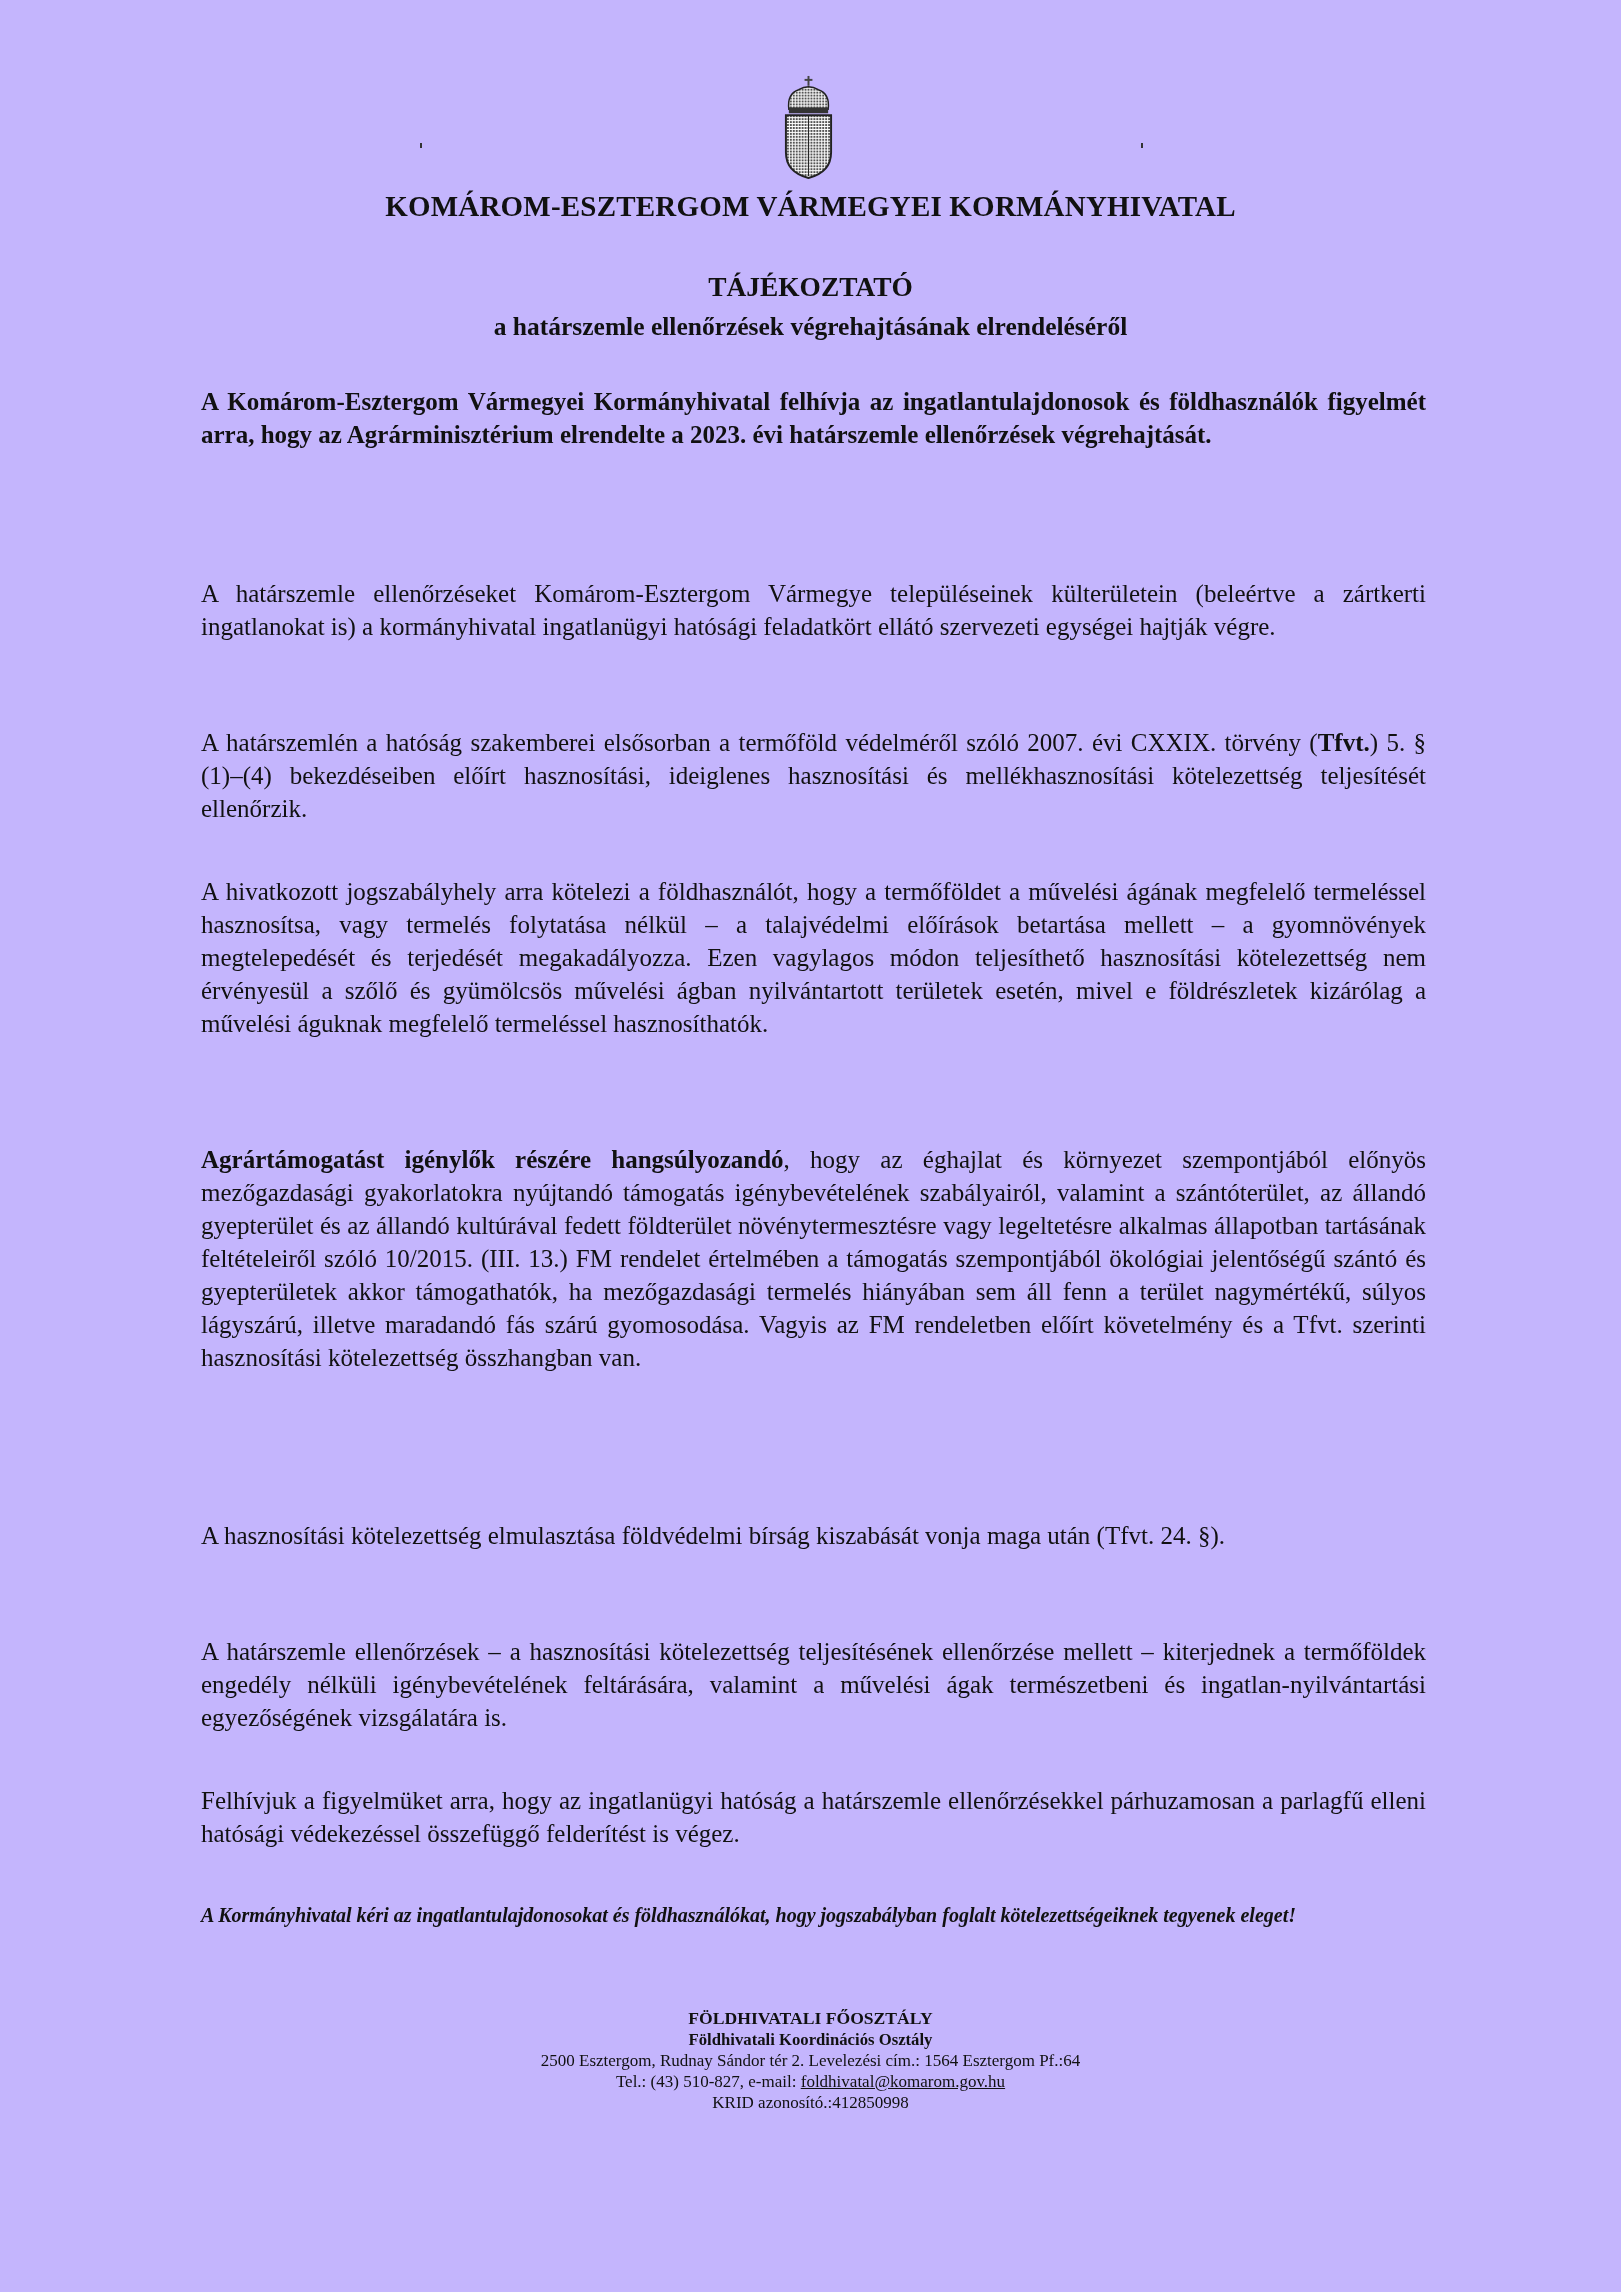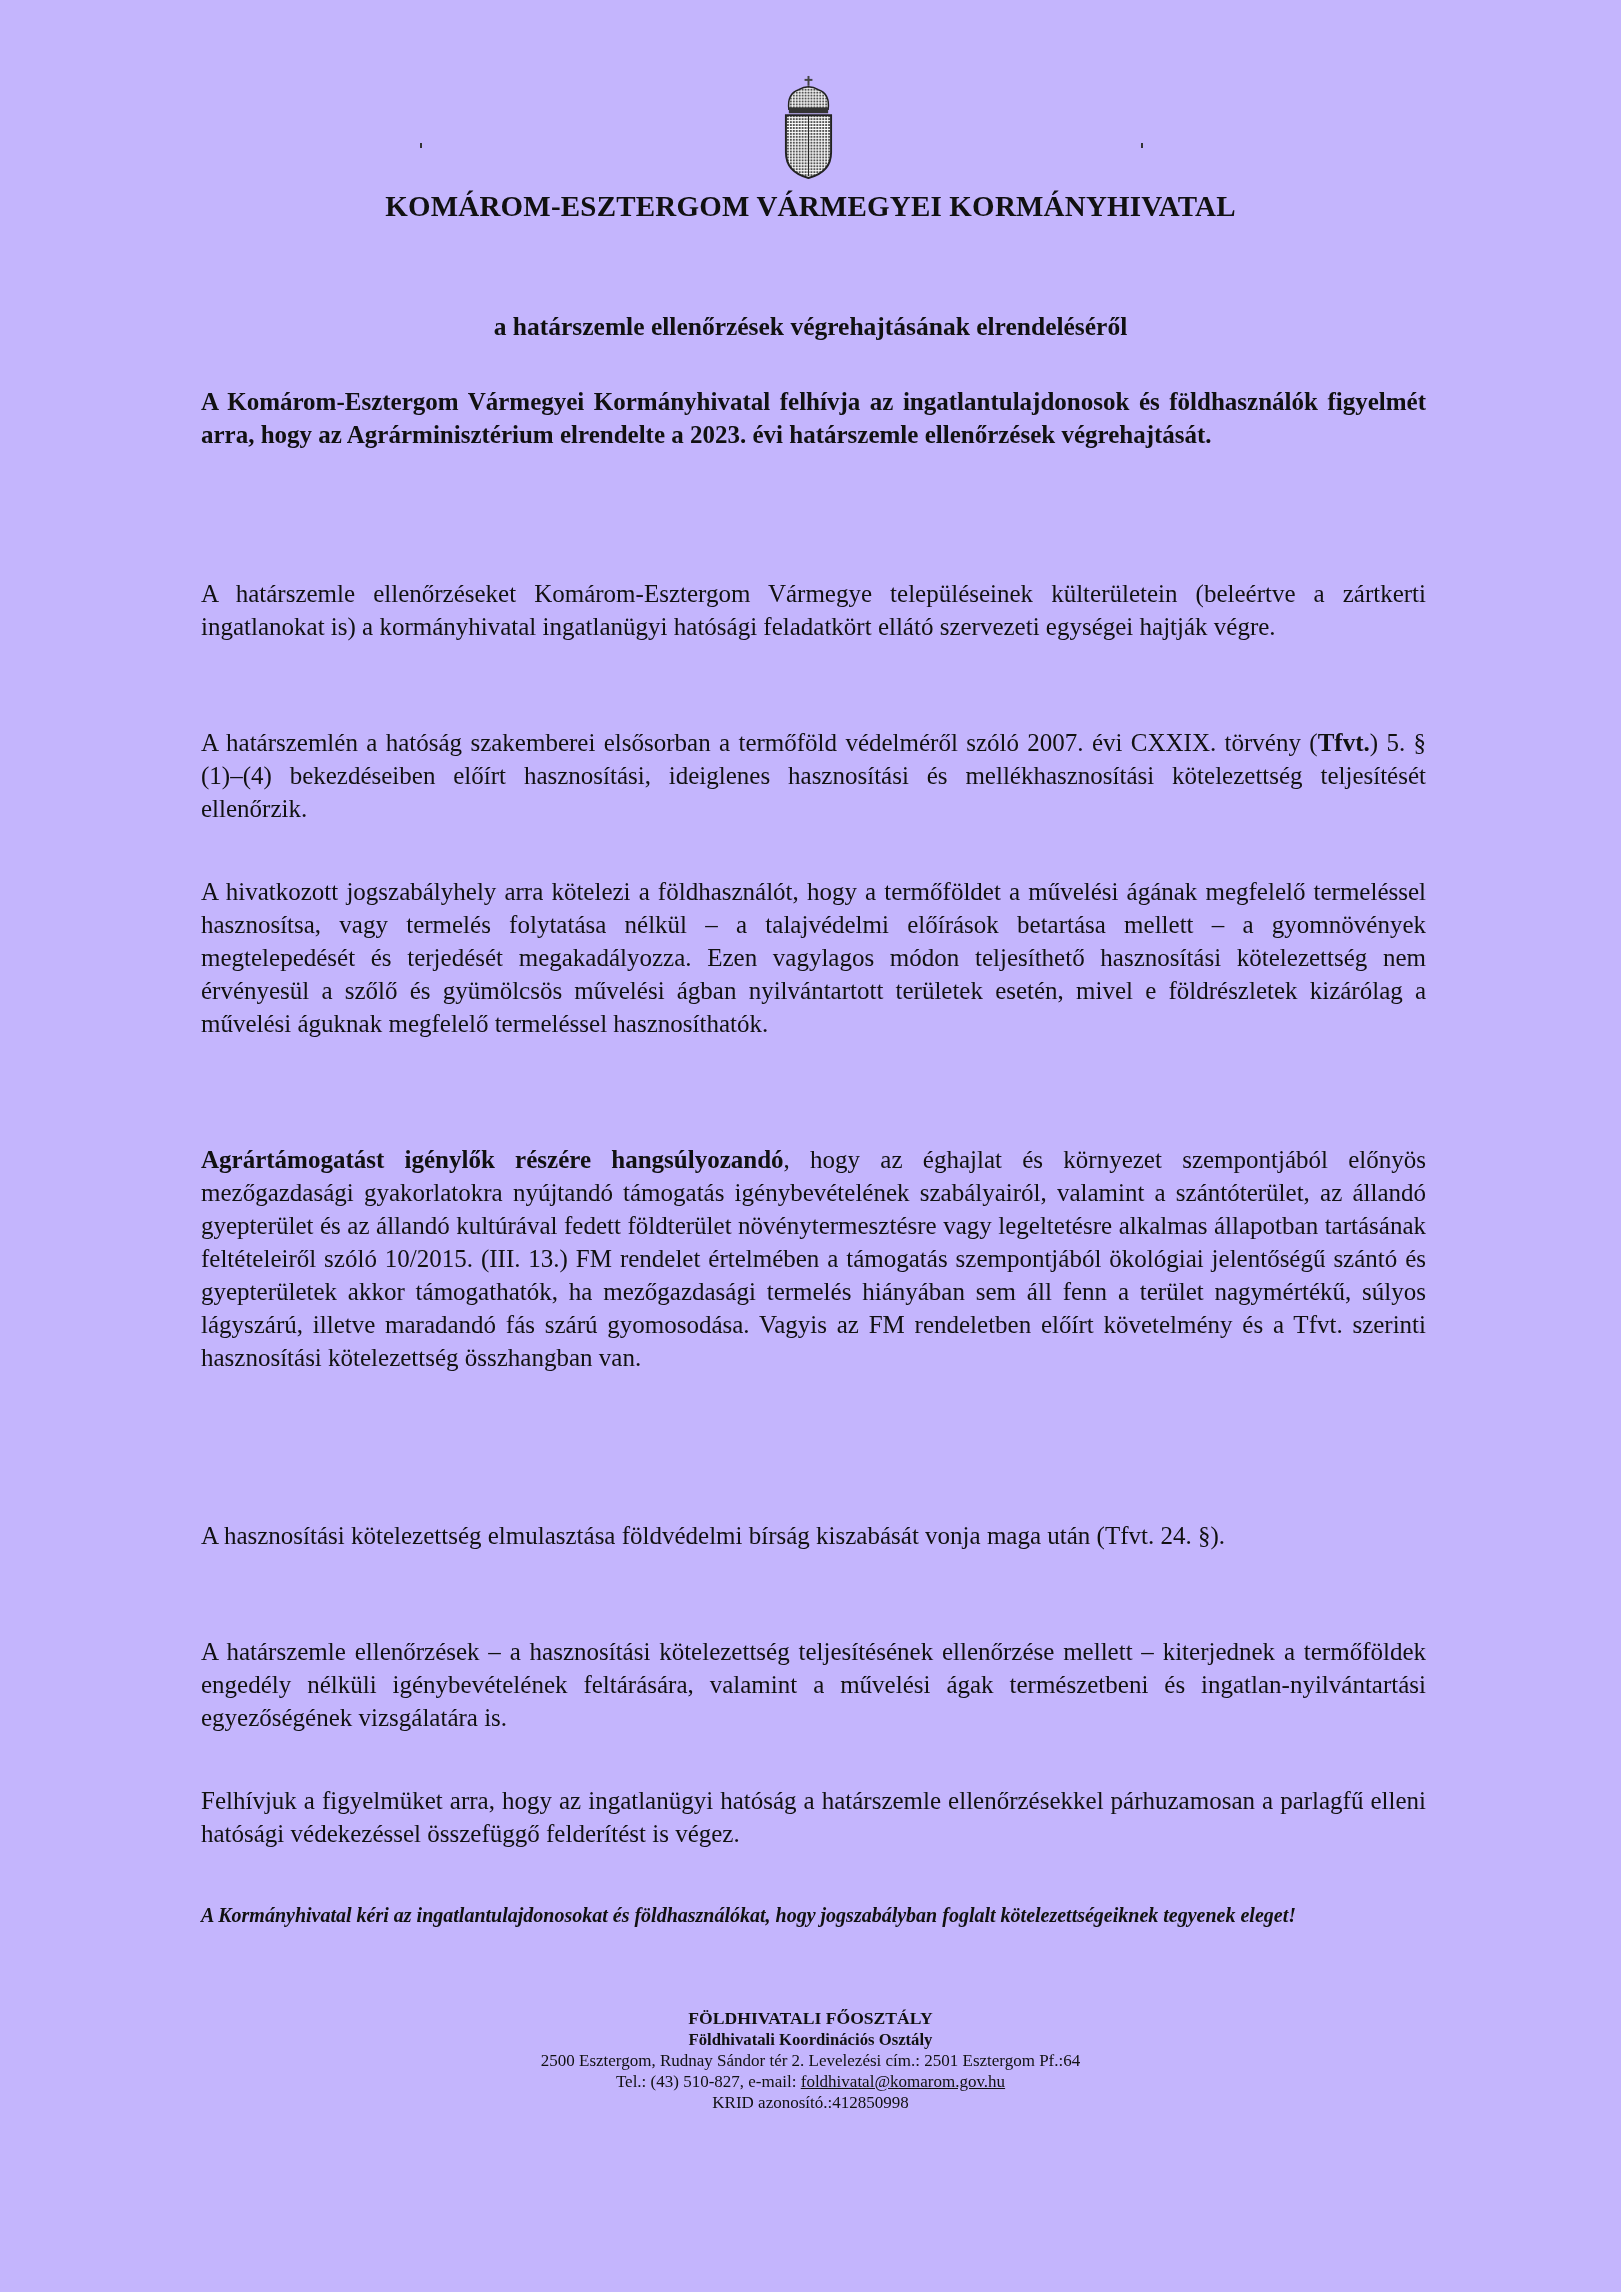--- a/index.html
+++ b/index.html
@@ -36,20 +36,21 @@
     <path d="M8 36 Q6 20 18 16 Q28 10 38 16 Q50 20 48 36 Z" fill="url(#dots)" stroke="#222" stroke-width="1.5"></path>
     <rect x="8" y="34" width="40" height="6" fill="#333"></rect>
     <path d="M5 42 H51 V80 Q51 100 28 106 Q5 100 5 80 Z" fill="url(#dots)" stroke="#222" stroke-width="2"></path>
     <line x1="28" y1="42" x2="28" y2="104" stroke="#222" stroke-width="1"></line>
   </svg>
 
   <div class="speck" style="left:420px; top:143px;"></div>
   <div class="speck" style="left:1141px; top:143px;"></div>
 
   <div class="org-title">KOMÁROM-ESZTERGOM VÁRMEGYEI KORMÁNYHIVATAL</div>
+  <div class="doc-title">TÁJÉKOZTATÓ</div>
   <div class="doc-subtitle">a határszemle ellenőrzések végrehajtásának elrendeléséről</div>
 
   <div class="body-text">
     <p class="para bold" style="top:381px;">A Komárom-Esztergom Vármegyei Kormányhivatal felhívja az ingatlantulajdonosok és földhasználók figyelmét arra, hogy az Agrárminisztérium elrendelte a 2023. évi határszemle ellenőrzések végrehajtását.</p>
 
     <p class="para" style="top:573px;">A határszemle ellenőrzéseket Komárom-Esztergom Vármegye településeinek külterületein (beleértve a zártkerti ingatlanokat is) a kormányhivatal ingatlanügyi hatósági feladatkört ellátó szervezeti egységei hajtják végre.</p>
 
     <p class="para" style="top:722px;"><span>A határszemlén a hatóság szakemberei  elsősorban a termőföld védelméről szóló 2007. évi CXXIX. törvény (</span><b>Tfvt.</b><span>) 5. § (1)–(4) bekezdéseiben előírt hasznosítási, ideiglenes hasznosítási és mellékhasznosítási kötelezettség teljesítését ellenőrzik.</span></p>
 
     <p class="para" style="top:871px;">A hivatkozott jogszabályhely arra kötelezi a földhasználót, hogy a termőföldet a művelési ágának megfelelő termeléssel hasznosítsa, vagy termelés folytatása nélkül – a talajvédelmi előírások betartása mellett – a gyomnövények megtelepedését és terjedését megakadályozza. Ezen vagylagos módon teljesíthető hasznosítási kötelezettség nem érvényesül a szőlő és gyümölcsös művelési ágban nyilvántartott területek esetén, mivel e földrészletek kizárólag a művelési águknak megfelelő termeléssel hasznosíthatók.</p>
@@ -61,18 +62,18 @@
     <p class="para" style="top:1631px;">A határszemle ellenőrzések – a hasznosítási kötelezettség teljesítésének ellenőrzése mellett – kiterjednek a termőföldek engedély nélküli igénybevételének feltárására, valamint a művelési ágak természetbeni és ingatlan-nyilvántartási egyezőségének vizsgálatára is.</p>
 
     <p class="para" style="top:1780px;">Felhívjuk a figyelmüket arra, hogy az ingatlanügyi hatóság a határszemle ellenőrzésekkel párhuzamosan a parlagfű elleni hatósági védekezéssel összefüggő felderítést is végez.</p>
 
     <p class="para bold" style="top:1895px; font-size:20px;font-style:italic;">A Kormányhivatal kéri az ingatlantulajdonosokat és földhasználókat, hogy jogszabályban foglalt kötelezettségeiknek tegyenek eleget!</p>
   </div>
 
   <div class="footer">
     <div class="dept">FÖLDHIVATALI FŐOSZTÁLY</div>
     <div class="unit">Földhivatali Koordinációs Osztály</div>
-    <div>2500 Esztergom, Rudnay Sándor tér 2. Levelezési cím.: 2501 Esztergom Pf.:64</div>
+    <div>2500 Esztergom, Rudnay Sándor tér 2. Levelezési cím.: 1564 Esztergom Pf.:64</div>
     <div><span>Tel.: (43) 510-827, e-mail: </span><a>foldhivatal@komarom.gov.hu</a></div>
     <div>KRID azonosító.:412850998</div>
   </div>
 </div>
 
 
 </body></html>

